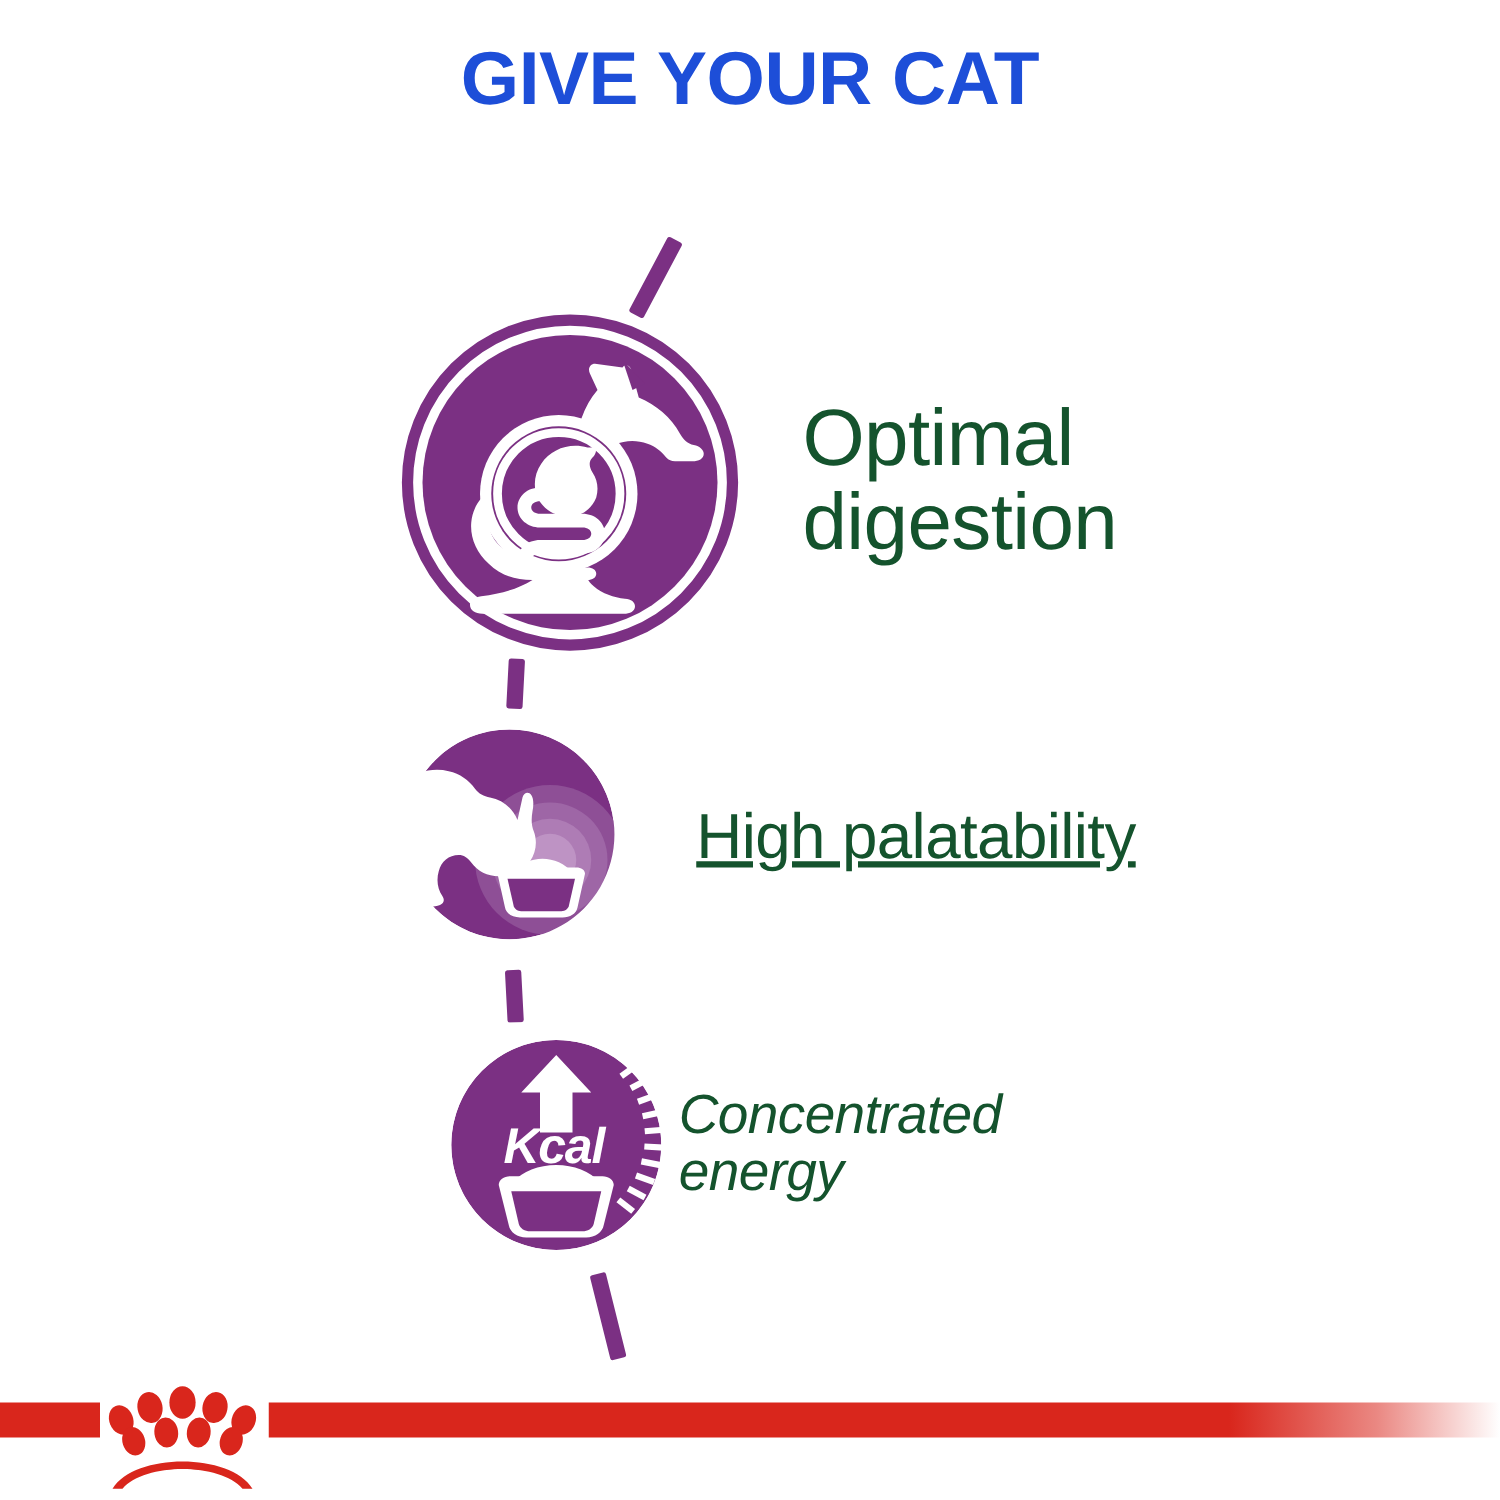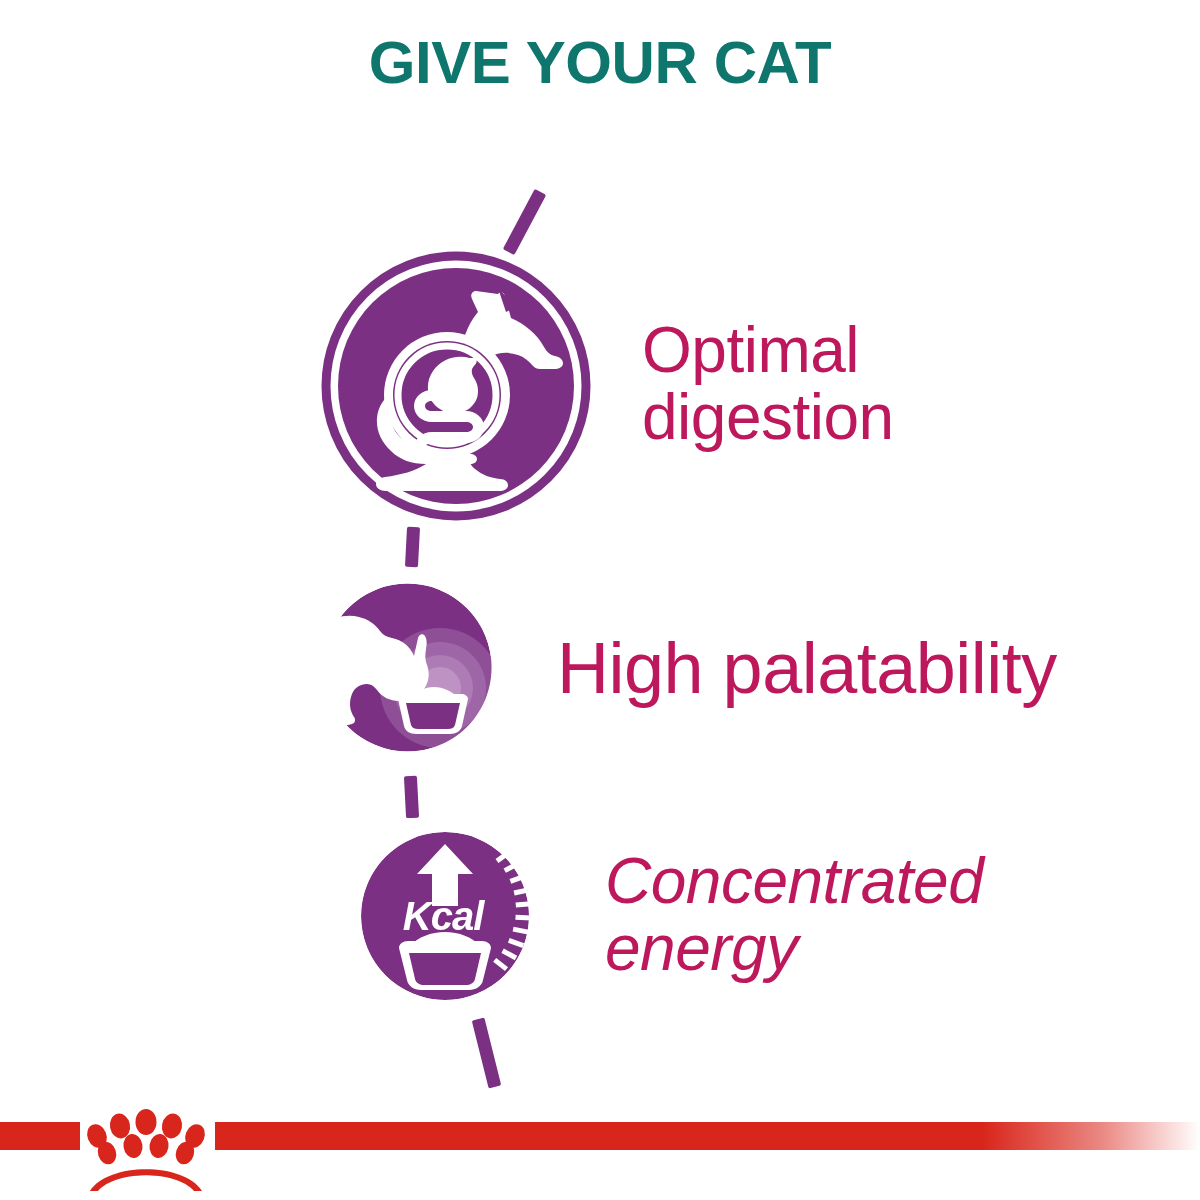--- a/index.html
+++ b/index.html
@@ -23,21 +23,21 @@
     background: #ffffff;
   }
 
   
   .headline {
     position: absolute;
     left: 0;
     top: 32px;
     width: 1200px;
     text-align: center;
-    color: #0f766e;
+    color: #1d4ed8;
     font-family: "Liberation Sans", sans-serif;
     font-weight: bold;
     font-size: 60px;
     line-height: 1.02;
     letter-spacing: -0.4px;
     text-transform: uppercase;
   }
   .headline .hl-line {
     display: block;
     white-space: nowrap;
@@ -50,21 +50,21 @@
     align-items: center;
   }
   .feature-icon {
     position: relative;
     flex: 0 0 auto;
   }
   .feature-icon svg {
     display: block;
   }
   .feature-label {
-    color: #be185d;
+    color: #14532d;
     font-family: "Liberation Sans", sans-serif;
     font-weight: normal;
     line-height: 1.04;
     letter-spacing: -0.5px;
     white-space: pre-line;
   }
 
   
   #row-digestion {
     left: 320px;
@@ -76,34 +76,34 @@
     margin-left: 50px;
     margin-top: -4px;
   }
 
   #row-palatability {
     left: 310px;
     top: 570px;
   }
   #row-palatability .feature-icon { width: 195px; height: 195px; }
   #row-palatability .feature-label {
-    font-size: 72px;
+    font-size: 51px;
     margin-left: 52px;
     margin-top: 2px;
+    text-decoration: underline;
   }
 
   #row-energy {
     left: 347px;
     top: 818px;
     font-style: italic;
   }
   #row-energy .feature-icon { width: 196px; height: 196px; }
   #row-energy .feature-label {
-    font-size: 64px;
-    margin-left: 62px;
+    font-size: 44px;
     margin-top: -2px;
   }
 
   
   .connector {
     position: absolute;
     background: #7B3083;
     border-radius: 2px;
   }
   #dash-top {

